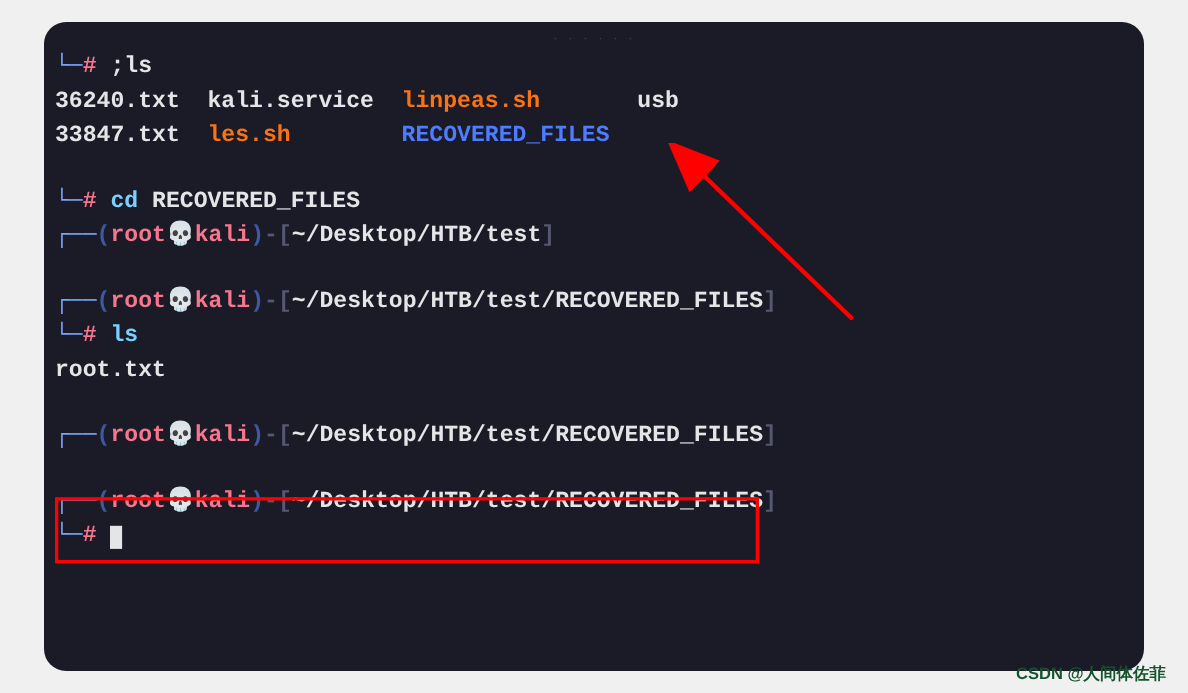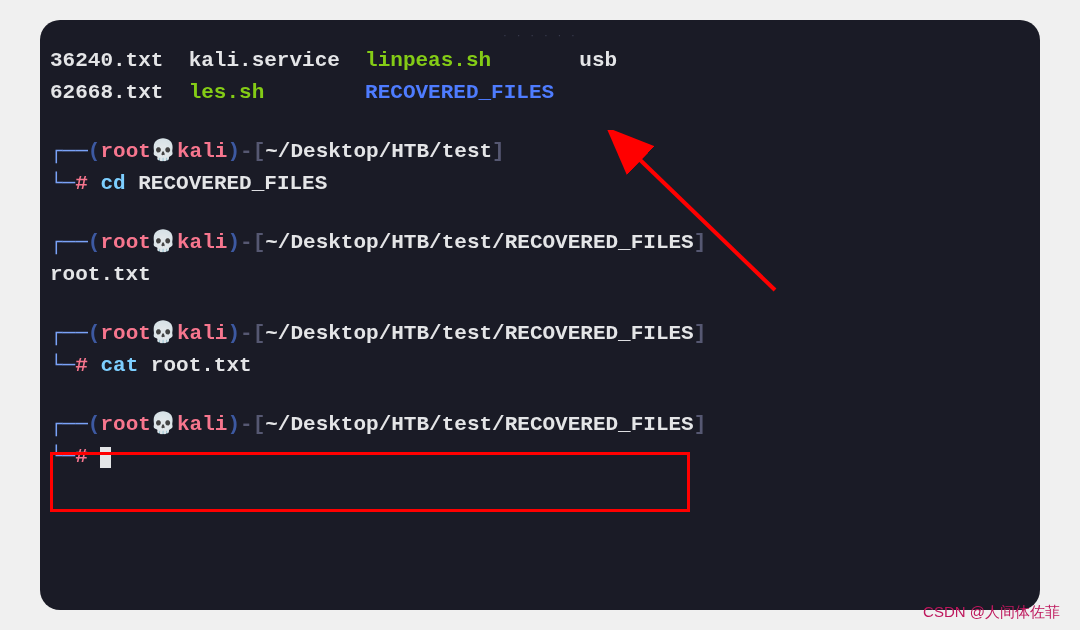--- a/index.html
+++ b/index.html
@@ -23,21 +23,21 @@
       height: 590px;
       overflow: hidden;
       position: relative;
     }
     .line { white-space: pre; }
     .red { color: #f7768e; }
     .blue { color: #7aa2f7; }
     .darkblue { color: #3d59a1; }
     .cyan { color: #7dcfff; }
     .white { color: #e4e5e7; }
-    .green { color: #84cc16; }
+    .green { color: #f97316; }
     .bright-blue { color: #4e7cff; font-weight: bold; }
     .gray { color: #565872; }
     .skull { color: #f7768e; }
     
     .highlight-box {
       position: absolute;
       border: 3px solid #ff0000;
       left: 50px;
       top: 452px;
       width: 640px;
@@ -49,24 +49,24 @@
       position: absolute;
       left: 605px;
       top: 130px;
       pointer-events: none;
     }
     
     .watermark {
       position: absolute;
       right: 20px;
       bottom: 8px;
-      color: #be185d;
+      color: #14532d;
       font-size: 15px;
       font-family: sans-serif;
-      font-weight: normal;
+      font-weight: bold;
     }
     
     .cursor {
       display: inline-block;
       width: 11px;
       height: 21px;
       background: #e4e5e7;
       vertical-align: text-bottom;
     }
     
@@ -80,39 +80,40 @@
       font-size: 8px;
       letter-spacing: 2px;
     }
   </style>
 </head>
 <body>
 
 <div class="terminal">
   <div class="drag-dots">· · · · · ·</div>
 
+  <div class="line"><span class="blue">└─</span><span class="red">#</span> <span class="white">;ls</span></div>
 
   <div class="line"><span class="white">36240.txt</span>  <span class="white">kali.service</span>  <span class="green">linpeas.sh</span>       <span class="white">usb</span></div>
 
-  <div class="line"><span class="white">62668.txt</span>  <span class="green">les.sh</span>        <span class="bright-blue">RECOVERED_FILES</span></div>
+  <div class="line"><span class="white">33847.txt</span>  <span class="green">les.sh</span>        <span class="bright-blue">RECOVERED_FILES</span></div>
 
   <div class="spacer"></div>
 
+  <div class="line"><span class="blue">└─</span><span class="red">#</span> <span class="cyan">cd</span> <span class="white">RECOVERED_FILES</span></div>
   <div class="line"><span class="blue">┌──</span><span class="darkblue">(</span><span class="red">root</span><span class="skull">💀</span><span class="red">kali</span><span class="darkblue">)</span><span class="gray">-[</span><span class="white">~/Desktop/HTB/test</span><span class="gray">]</span></div>
-  <div class="line"><span class="blue">└─</span><span class="red">#</span> <span class="cyan">cd</span> <span class="white">RECOVERED_FILES</span></div>
 
   <div class="spacer"></div>
 
   <div class="line"><span class="blue">┌──</span><span class="darkblue">(</span><span class="red">root</span><span class="skull">💀</span><span class="red">kali</span><span class="darkblue">)</span><span class="gray">-[</span><span class="white">~/Desktop/HTB/test/RECOVERED_FILES</span><span class="gray">]</span></div>
+  <div class="line"><span class="blue">└─</span><span class="red">#</span> <span class="cyan">ls</span></div>
   <div class="line white">root.txt</div>
 
   <div class="spacer"></div>
 
   <div class="line"><span class="blue">┌──</span><span class="darkblue">(</span><span class="red">root</span><span class="skull">💀</span><span class="red">kali</span><span class="darkblue">)</span><span class="gray">-[</span><span class="white">~/Desktop/HTB/test/RECOVERED_FILES</span><span class="gray">]</span></div>
-  <div class="line"><span class="blue">└─</span><span class="red">#</span> <span class="cyan">cat</span> <span class="white">root.txt</span></div>
 
   <div class="spacer"></div>
 
   <div class="line"><span class="blue">┌──</span><span class="darkblue">(</span><span class="red">root</span><span class="skull">💀</span><span class="red">kali</span><span class="darkblue">)</span><span class="gray">-[</span><span class="white">~/Desktop/HTB/test/RECOVERED_FILES</span><span class="gray">]</span></div>
   <div class="line"><span class="blue">└─</span><span class="red">#</span> <span class="cursor"></span></div>
 
 </div>
 
 <div class="highlight-box"></div>
 

